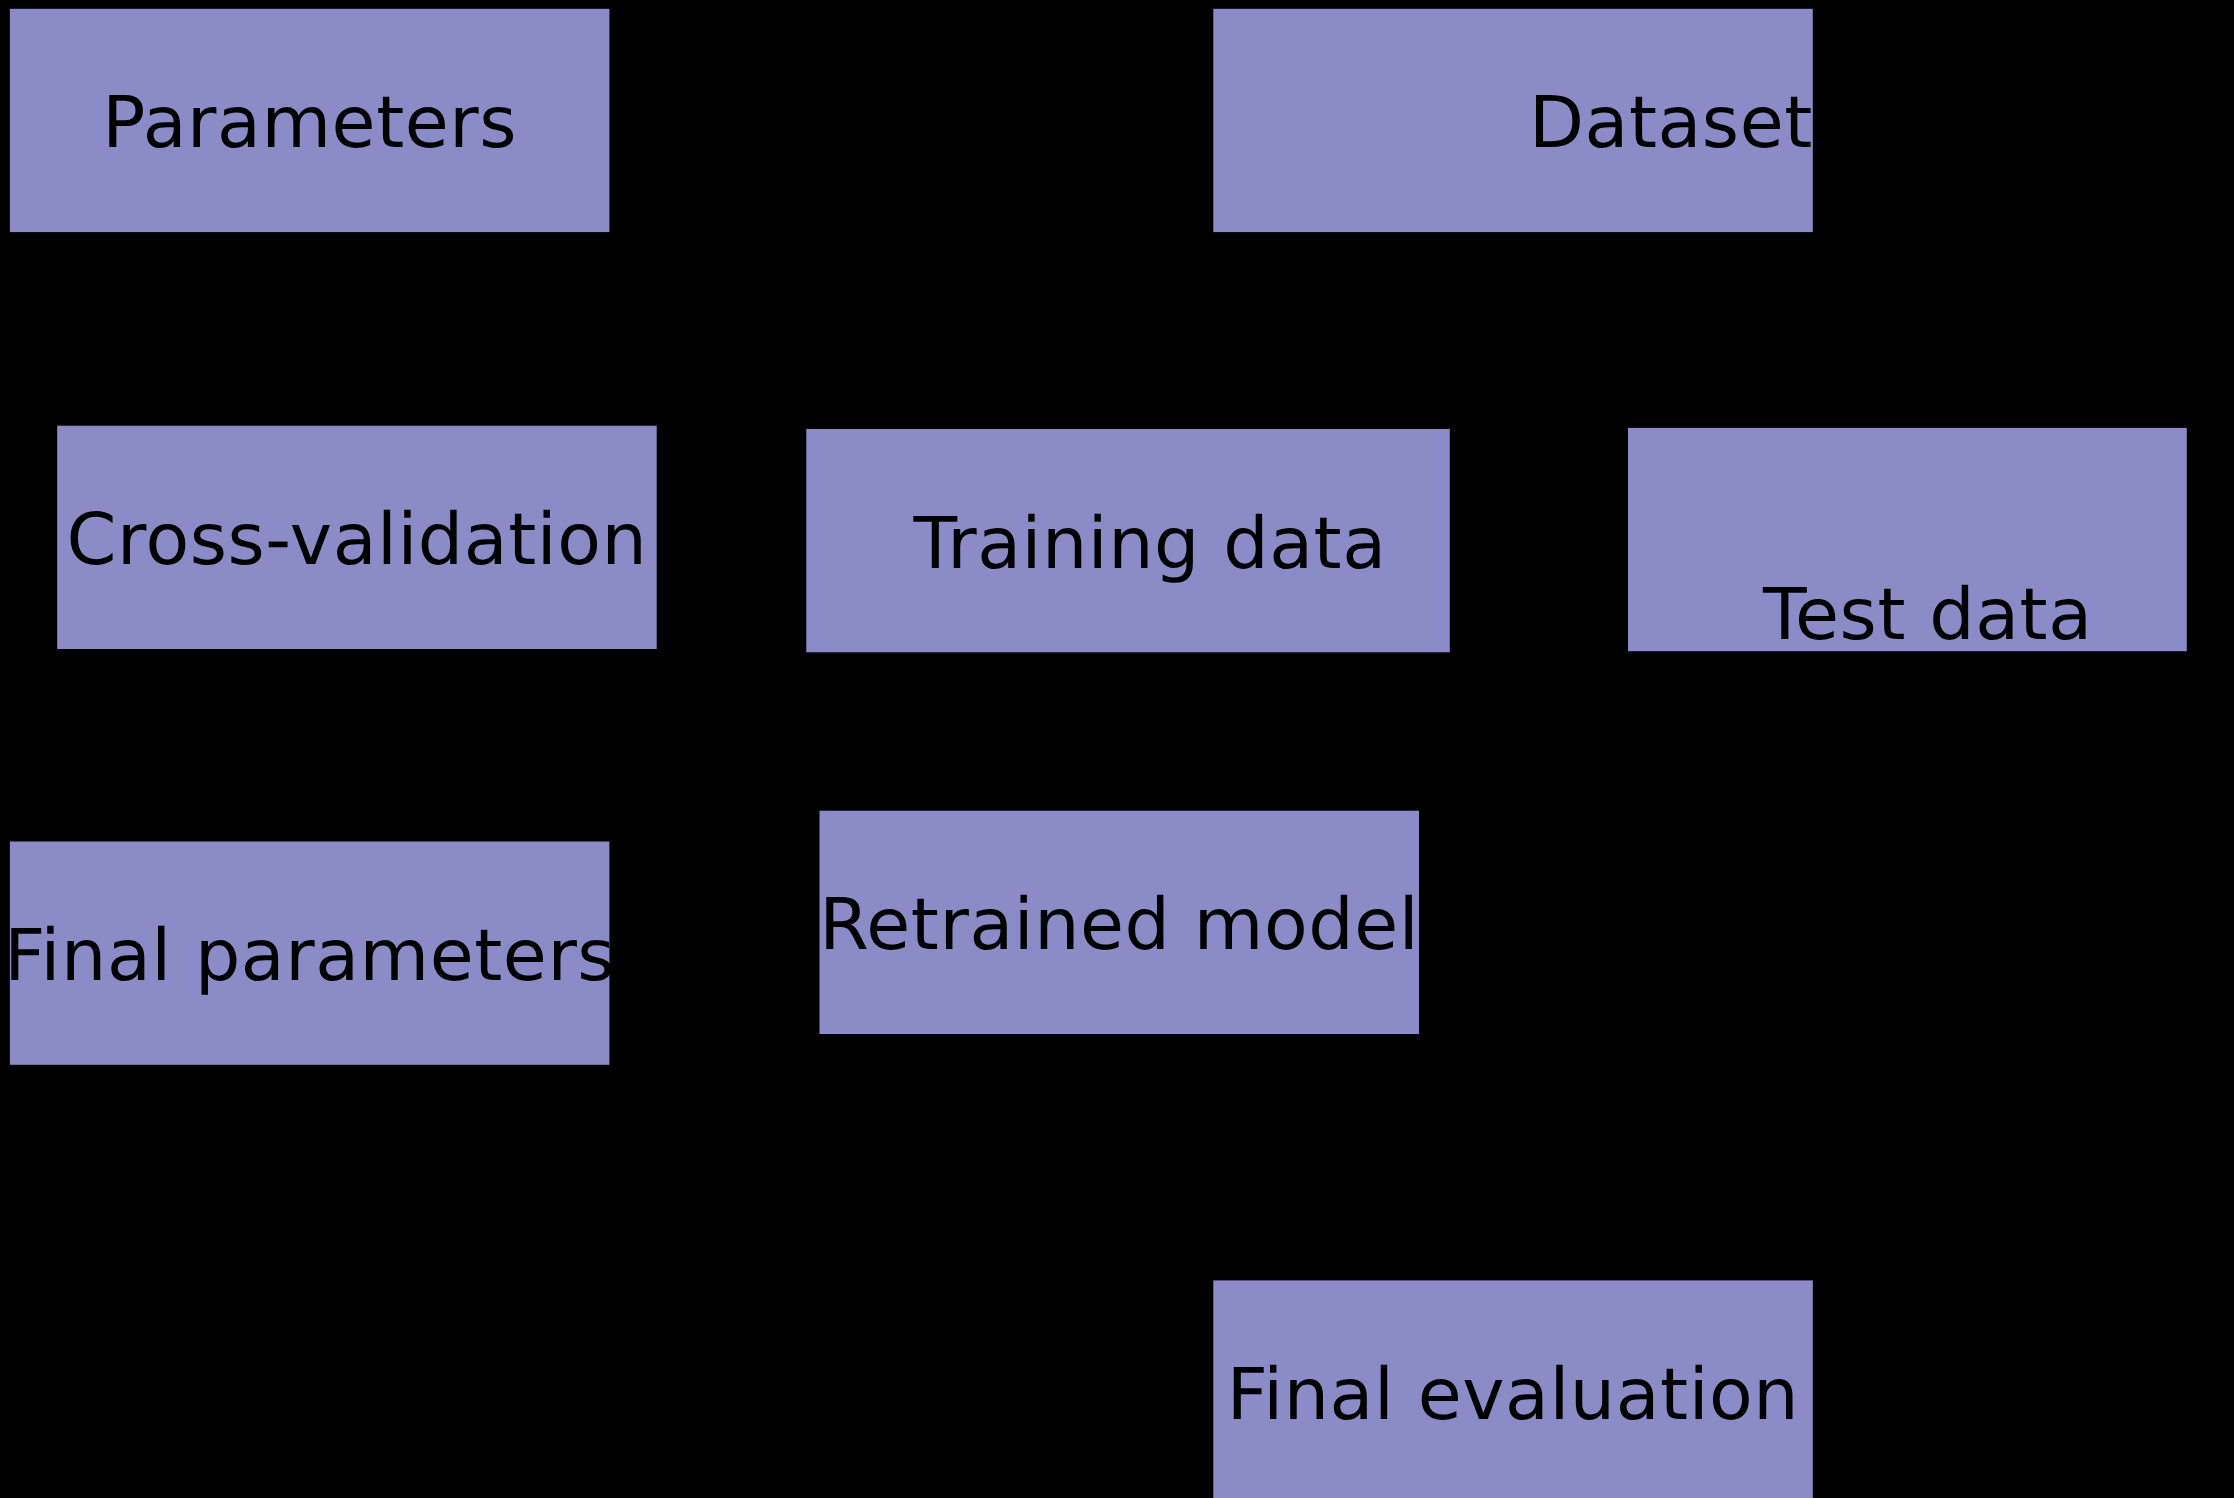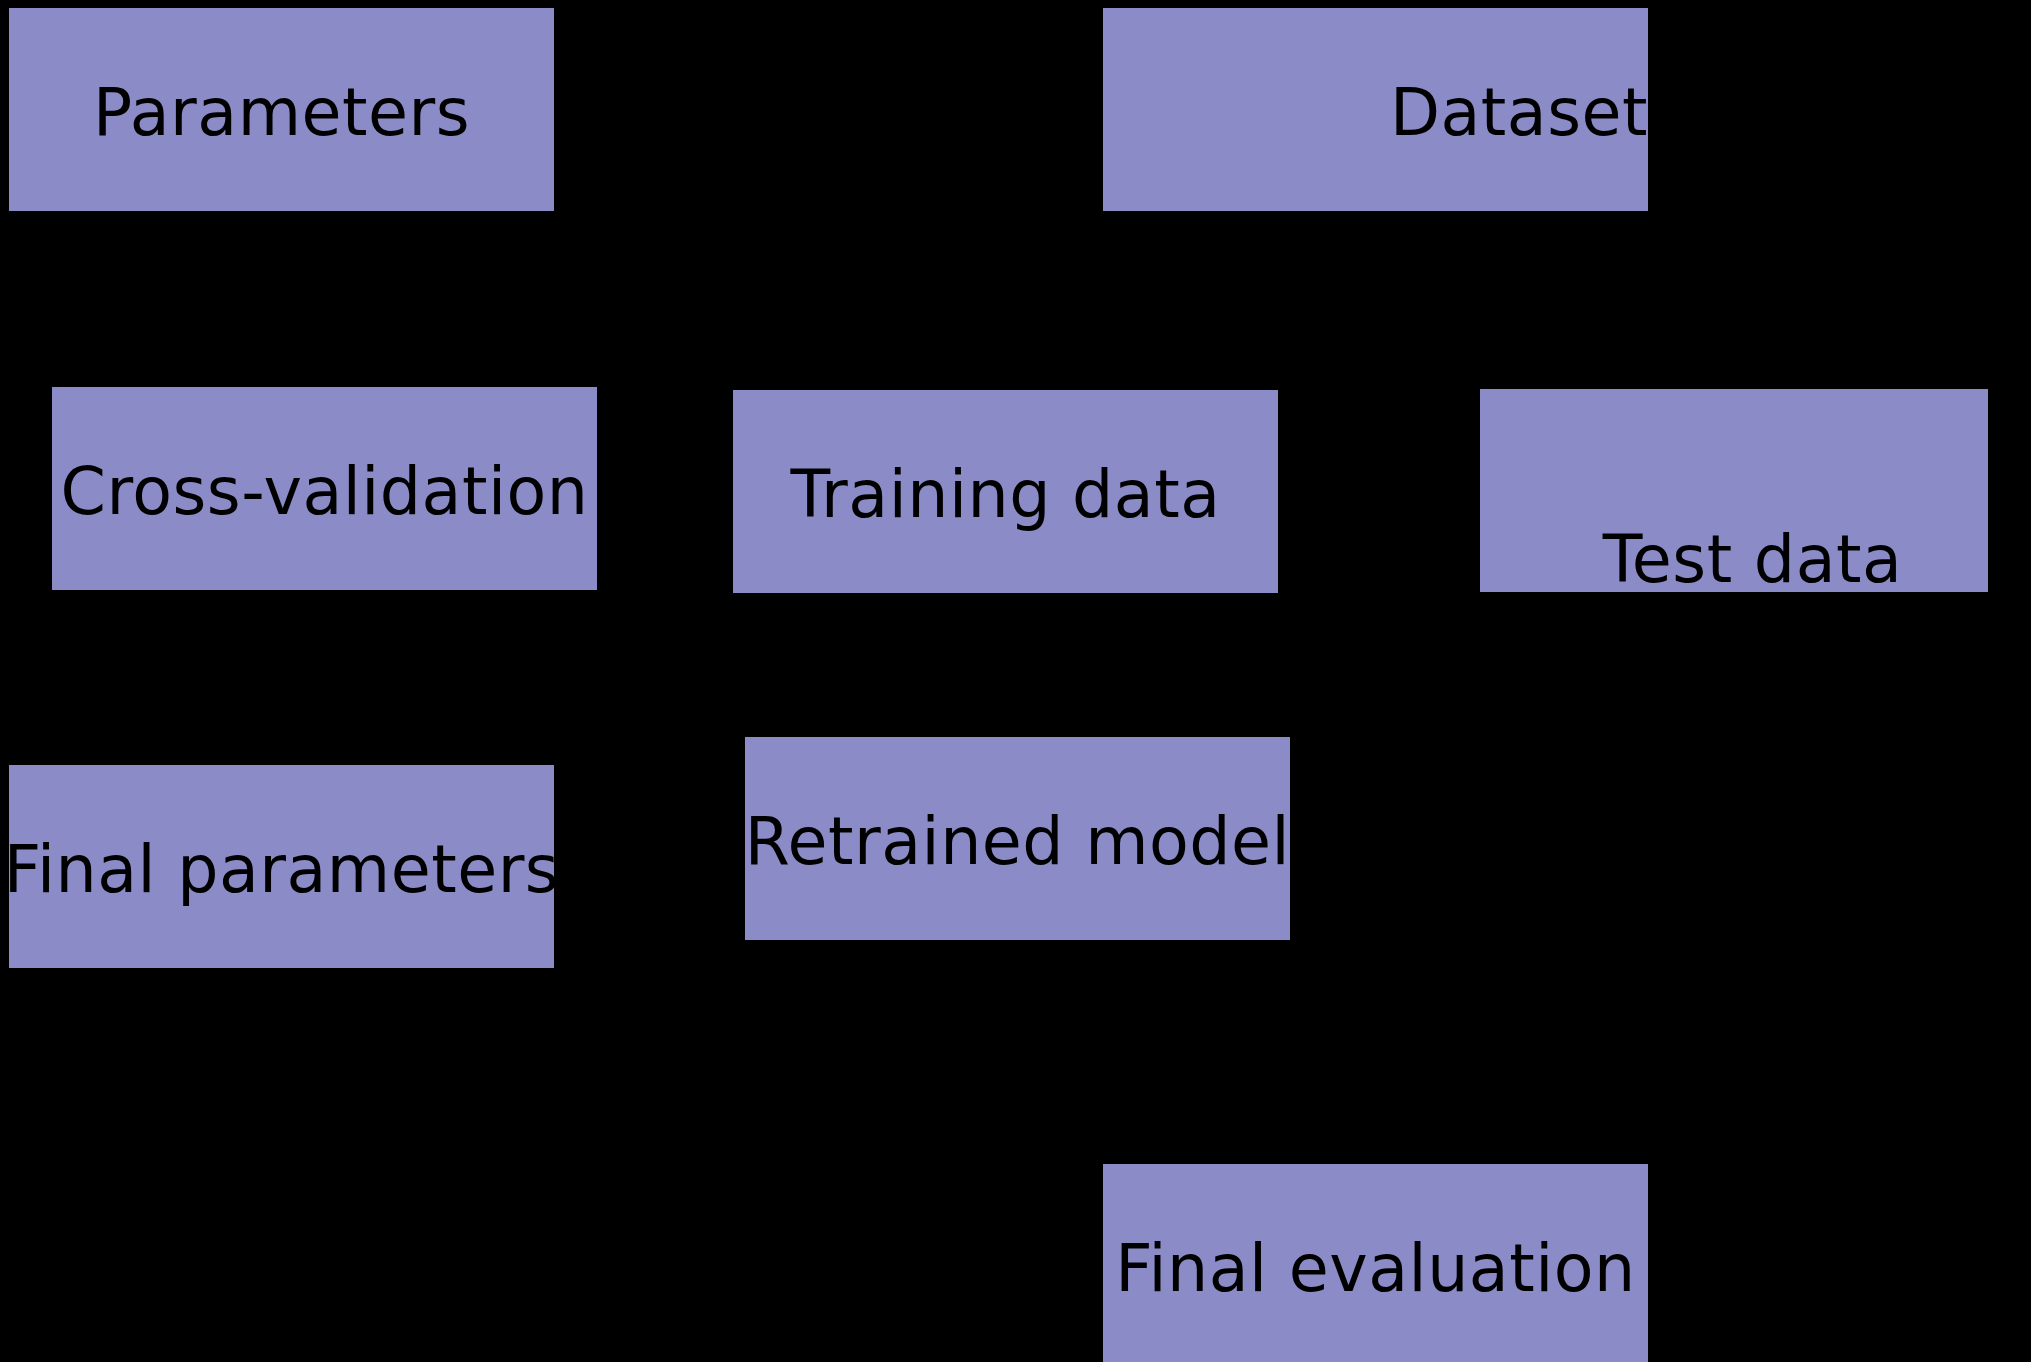--- a/index.html
+++ b/index.html
@@ -29,21 +29,21 @@
     line-height: 1;
     color: #000000;
     white-space: nowrap;
     letter-spacing: 0.5px;
     padding-top: 6px; 
   }
   
   .pos-parameters       { left: 9px;    top: 8px;    }
   .pos-dataset          { left: 1103px; top: 8px; justify-content: flex-end;    }
   .pos-cross-validation { left: 8px;    top: 387px; margin-left: 44px;  }
-  .pos-training-data    { left: 733px;  top: 390px;  }
+  .pos-training-data    { left: 733px;  top: 390px; padding-left: 40px;  }
   .pos-test-data        { left: 1480px; top: 389px; align-items: flex-end;  }
   .pos-best-parameters  { left: 9px;    top: 765px;  }
   .pos-retrained-model  { left: 745px;  top: 737px;  }
   .pos-final-evaluation { left: 1103px; top: 1164px; text-align: right; }
 </style>
 </head>
 <body>
 
 <div class="canvas">
 

